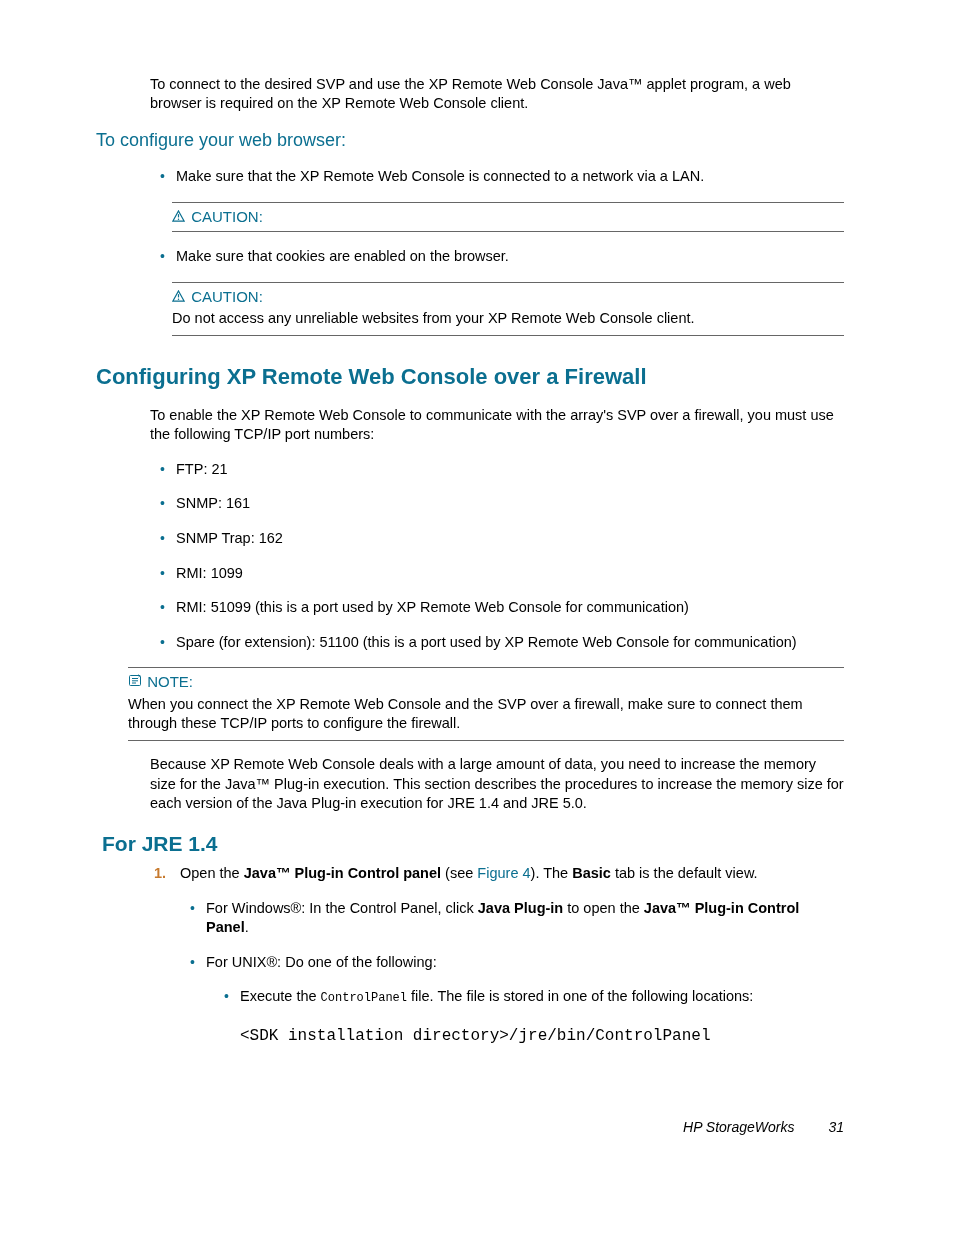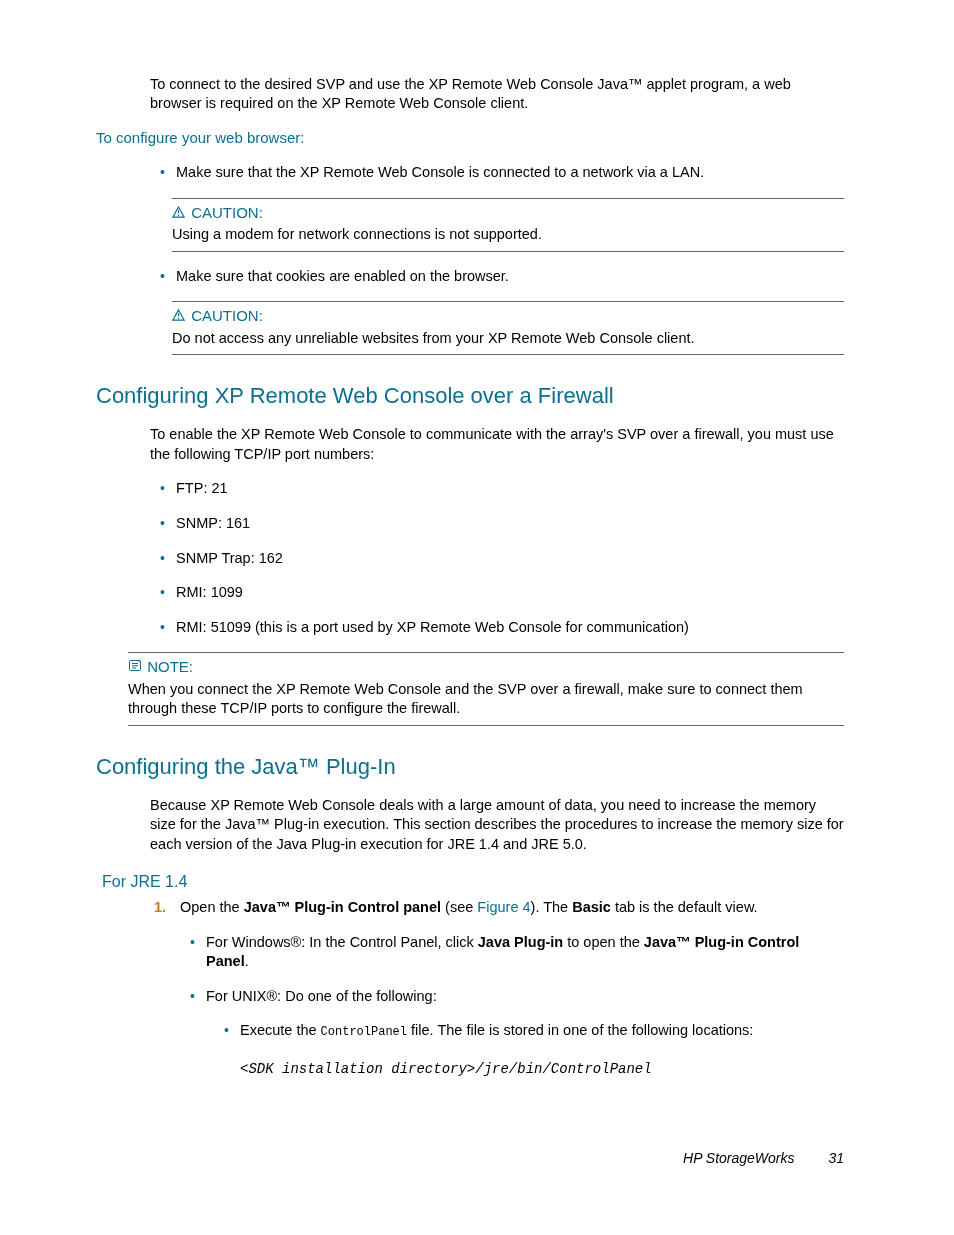--- a/index.html
+++ b/index.html
@@ -12,32 +12,32 @@
   }
   .page {
     padding: 60px 110px 40px 96px;
     box-sizing: border-box;
     font-size: 14.5px;
     line-height: 1.35;
   }
   .body-indent { margin-left: 54px; }
   .blue-heading {
     color: #0b6f90;
-    font-weight: 400;
+    font-weight: 700;
   }
   .h2 {
     font-size: 22px;
     margin: 26px 0 10px 0;
   }
   .h3 {
-    font-size: 16px;
+    font-size: 21px;
     margin: 16px 0 6px 0;
   }
   .subhead {
-    font-size: 15px;
+    font-size: 18px;
     margin: 14px 0 6px 0;
     color: #0b6f90;
   }
   ul.bullets {
     list-style: none;
     padding: 0;
     margin: 4px 0 4px 0;
   }
   ul.bullets > li {
     position: relative;
@@ -87,21 +87,21 @@
   }
   .caution-icon, .note-icon {
     display: inline-block;
     width: 15px;
     vertical-align: baseline;
   }
   .caution-body, .note-body { margin: 2px 0 6px 0; }
   .link { color: #0b6f90; }
   .bold { font-weight: bold; }
   .mono { font-family: "Courier New", monospace; font-size: 12px; }
-  .code-line { font-family: "Courier New", monospace; font-size: 14px; margin: 19px 0 8px 60px; font-style: italic; }
+  .code-line { font-family: "Courier New", monospace; font-size: 16px; margin: 19px 0 8px 60px; }
   .note-box-outer { margin: 10px 0 10px 32px; }
   .footer {
     margin-top: 70px;
     text-align: right;
     font-size: 14px;
     padding-right: 0;
     font-style: italic;
   }
   .footer .pg { margin-left: 30px; }
 </style>
@@ -124,21 +124,20 @@
       <div class="caution-title">
         <span class="caution-icon">
           <svg width="13" height="12" viewBox="0 0 14 13">
               <path d="M7 1 L13 12 L1 12 Z" fill="none" stroke="#0b6f90" stroke-width="1.3"></path>
               <line x1="7" y1="4.5" x2="7" y2="8" stroke="#0b6f90" stroke-width="1.3"></line>
               <circle cx="7" cy="10" r="0.8" fill="#0b6f90"></circle>
             </svg>
         </span>
         <span>CAUTION:</span>
       </div>
-      <div class="caution-body">Using a modem for network connections is not supported.</div>
       <div class="caution-rule"></div>
     </div>
 
     <ul class="bullets">
       <li>Make sure that cookies are enabled on the browser.</li>
     </ul>
 
     <div class="caution-box">
       <div class="caution-rule"></div>
       <div class="caution-title">
@@ -158,20 +157,21 @@
 
   <div class="blue-heading h2">Configuring XP Remote Web Console over a Firewall</div>
   <p class="body-indent">To enable the XP Remote Web Console to communicate with the array's SVP over a firewall, you must use the following TCP/IP port numbers:</p>
   <div class="body-indent">
     <ul class="bullets">
       <li>FTP: 21</li>
       <li>SNMP: 161</li>
       <li>SNMP Trap: 162</li>
       <li>RMI: 1099</li>
       <li>RMI: 51099 (this is a port used by XP Remote Web Console for communication)</li>
+      <li>Spare (for extension): 51100 (this is a port used by XP Remote Web Console for communication)</li>
     </ul>
   </div>
 
   <div class="note-box-outer">
     <div class="note-rule"></div>
     <div class="note-title">
       <span class="note-icon">
         <svg width="14" height="13" viewBox="0 0 14 13">
             <rect x="1.5" y="1.5" width="11" height="10" rx="1" fill="none" stroke="#0b6f90" stroke-width="1"></rect>
             <line x1="4" y1="4.5" x2="10" y2="4.5" stroke="#0b6f90" stroke-width="1"></line>
@@ -179,21 +179,20 @@
             <line x1="4" y1="9" x2="8" y2="9" stroke="#0b6f90" stroke-width="1"></line>
             <path d="M10.5 0.5 L12 2 L10.5 3" fill="none" stroke="#0b6f90" stroke-width="0.8"></path>
           </svg>
       </span>
       <span>NOTE:</span>
     </div>
     <div class="note-body">When you connect the XP Remote Web Console and the SVP over a firewall, make sure to connect them through these TCP/IP ports to configure the firewall.</div>
     <div class="note-rule"></div>
   </div>
 
-  <div class="blue-heading h2">Configuring the Java™ Plug-In</div>
   <p class="body-indent">Because XP Remote Web Console deals with a large amount of data, you need to increase the memory size for the Java™ Plug-in execution.  This section describes the procedures to increase the memory size for each version of the Java Plug-in execution for JRE 1.4 and JRE 5.0.</p>
 
   <div class="blue-heading h3" style="margin-left:6px;">For JRE 1.4</div>
 
   <div class="body-indent">
     <ol class="steps">
       <li>
         <span>Open the </span><span class="bold">Java™ Plug-in Control panel</span><span> (see </span><span class="link">Figure 4</span><span>).  The </span><span class="bold">Basic</span><span> tab is the default view.</span>
 
         <ul class="bullets" style="margin-top:6px;">

